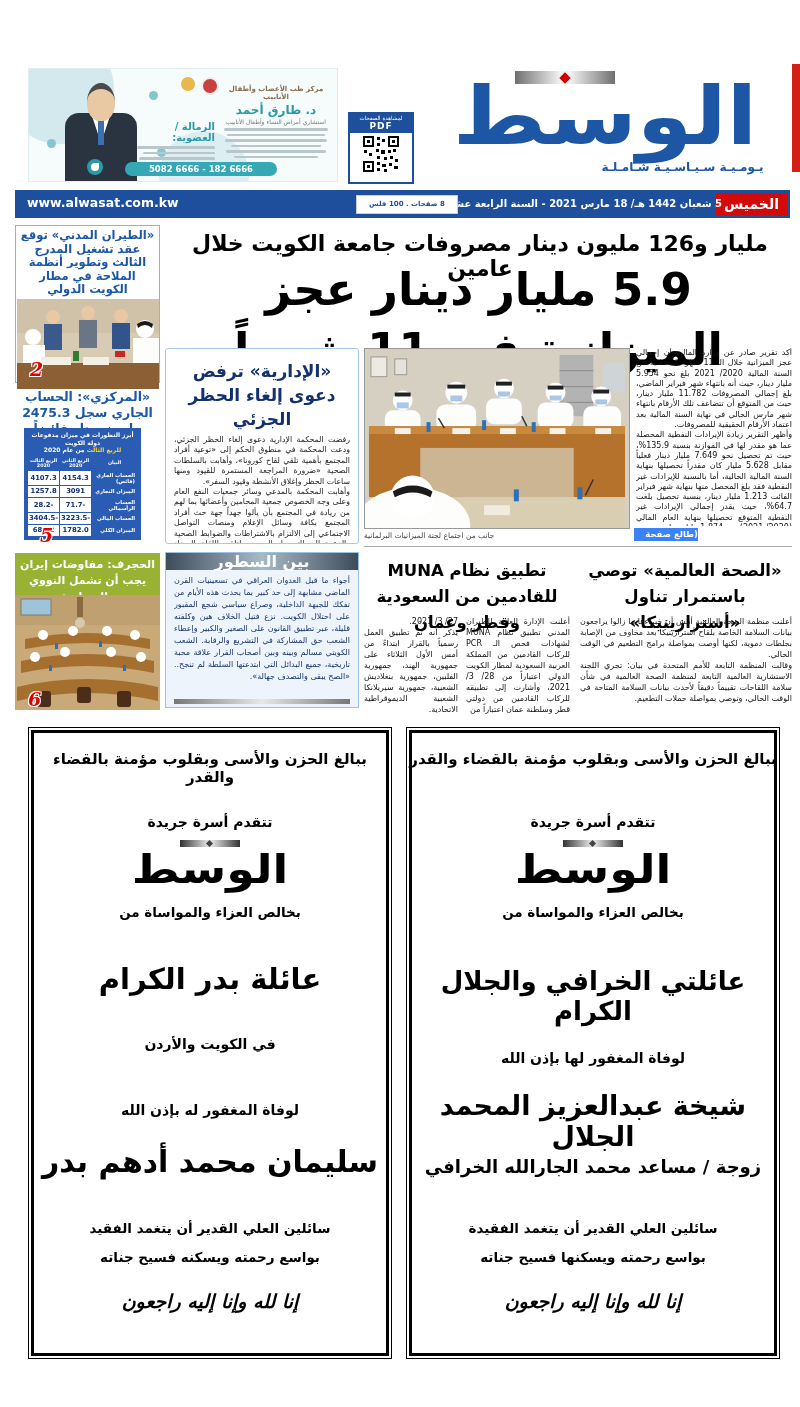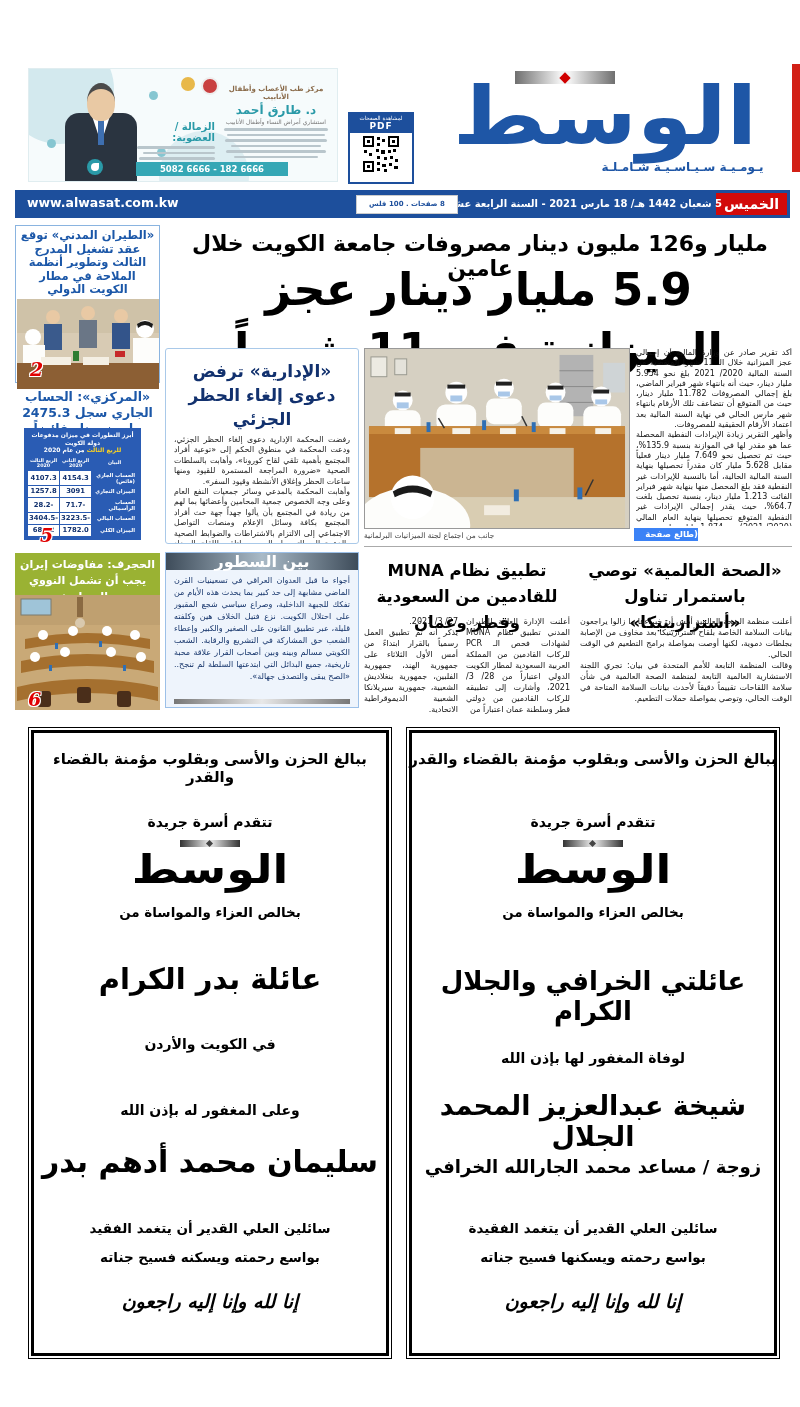--- a/index.html
+++ b/index.html
@@ -18,21 +18,21 @@
   .man-tie{position:absolute;left:69px;top:46px;width:6px;height:30px;background:#3e6fb0;}
   .ad-logo1{position:absolute;left:152px;top:8px;width:14px;height:14px;border-radius:50%;background:#e8b84a;}
   .ad-logo2{position:absolute;left:172px;top:8px;width:14px;height:14px;border-radius:50%;background:#c94040;border:2px solid #eee;}
   .ad-col-r{position:absolute;right:6px;top:16px;width:110px;text-align:center;}
   .ad-center{font-size:7px;font-weight:bold;color:#8a6b4a;}
   .ad-doctor{font-size:12px;font-weight:900;color:#2a9aa8;margin-top:2px;}
   .ad-title{font-size:6px;color:#777;margin-top:1px;}
   .bar{height:2.5px;background:#b9c6cc;border-radius:2px;margin:3px auto 0;}
   .ad-col-m{position:absolute;right:122px;top:52px;width:82px;text-align:right;}
   .ad-listhead{font-size:10px;font-weight:bold;color:#2a9aa8;text-align:right;}
-  .ad-phone{position:absolute;left:107px;bottom:5px;width:152px;height:14px;background:#35a7b5;border-radius:0;color:#fff;font-size:8.5px;font-weight:bold;text-align:center;line-height:14px;direction:ltr;}
+  .ad-phone{position:absolute;left:96px;bottom:5px;width:152px;height:14px;background:#35a7b5;border-radius:7px;color:#fff;font-size:8.5px;font-weight:bold;text-align:center;line-height:14px;direction:ltr;}
   .ad-birdlogo{position:absolute;left:58px;bottom:6px;width:16px;height:16px;border-radius:50%;background:#2a9aa8;}
   .ad-birdlogo:after{content:"";position:absolute;left:4px;top:4px;width:8px;height:8px;border-radius:50% 0 50% 50%;background:#fff;}
 
   .pdfbox{left:348px;top:112px;width:62px;height:68px;border:2px solid #1d4f9c;background:#fff;}
   .pdfhead{background:#1d4f9c;color:#fff;text-align:center;padding:1px 0 2px;}
   .pdfhead .l1{font-size:5.5px;}
   .pdfhead .l2{font-size:9px;font-weight:900;letter-spacing:1px;}
   .qr{display:block;margin:2px auto 0;}
 
   .gradbar{left:515px;top:71px;width:100px;height:13px;background:linear-gradient(90deg,#6f6f6f,#f2f2f2 45%,#f2f2f2 55%,#6f6f6f);}
@@ -426,20 +426,20 @@
     <div class="inner"></div>
     <div class="ob ob-head">ببالغ الحزن والأسى وبقلوب مؤمنة بالقضاء والقدر</div>
     <div class="ob ob-presents">تتقدم أسرة جريدة</div>
     <div class="ob-logobar">
         <span class="dia"></span>
       </div>
     <div class="ob ob-logo">الوسط</div>
     <div class="ob ob-condol">بخالص العزاء والمواساة من</div>
     <div class="ob ob-family-l">عائلة بدر الكرام</div>
     <div class="ob ob-loc">في الكويت والأردن</div>
-    <div class="ob ob-ford-l">وعلى المغفور له بإذن الله</div>
+    <div class="ob ob-ford-l">لوفاة المغفور له بإذن الله</div>
     <div class="ob ob-name-l">سليمان محمد أدهم بدر</div>
     <div class="ob ob-pr1">سائلين العلي القدير أن يتغمد الفقيد</div>
     <div class="ob ob-pr2">بواسع رحمته ويسكنه فسيح جناته</div>
     <div class="ob ob-quran">إنا لله وإنا إليه راجعون</div>
   </div>
 
 </div>
 
 </body></html>

